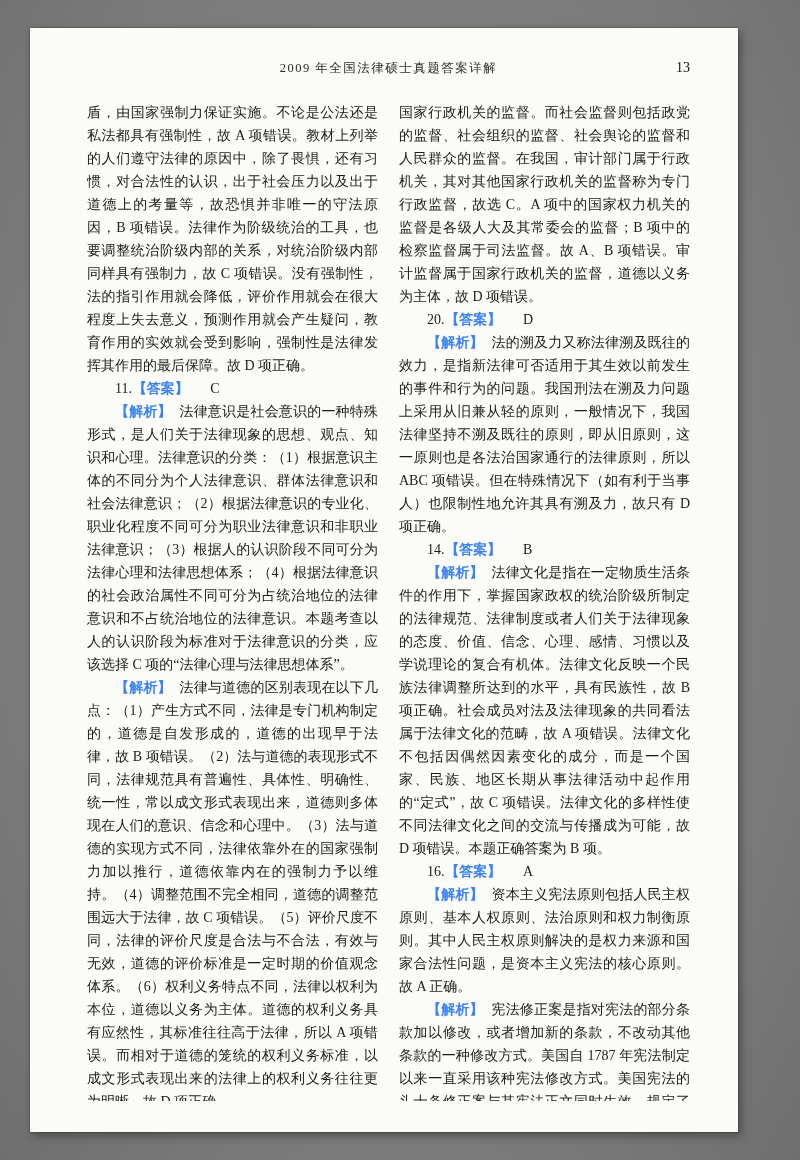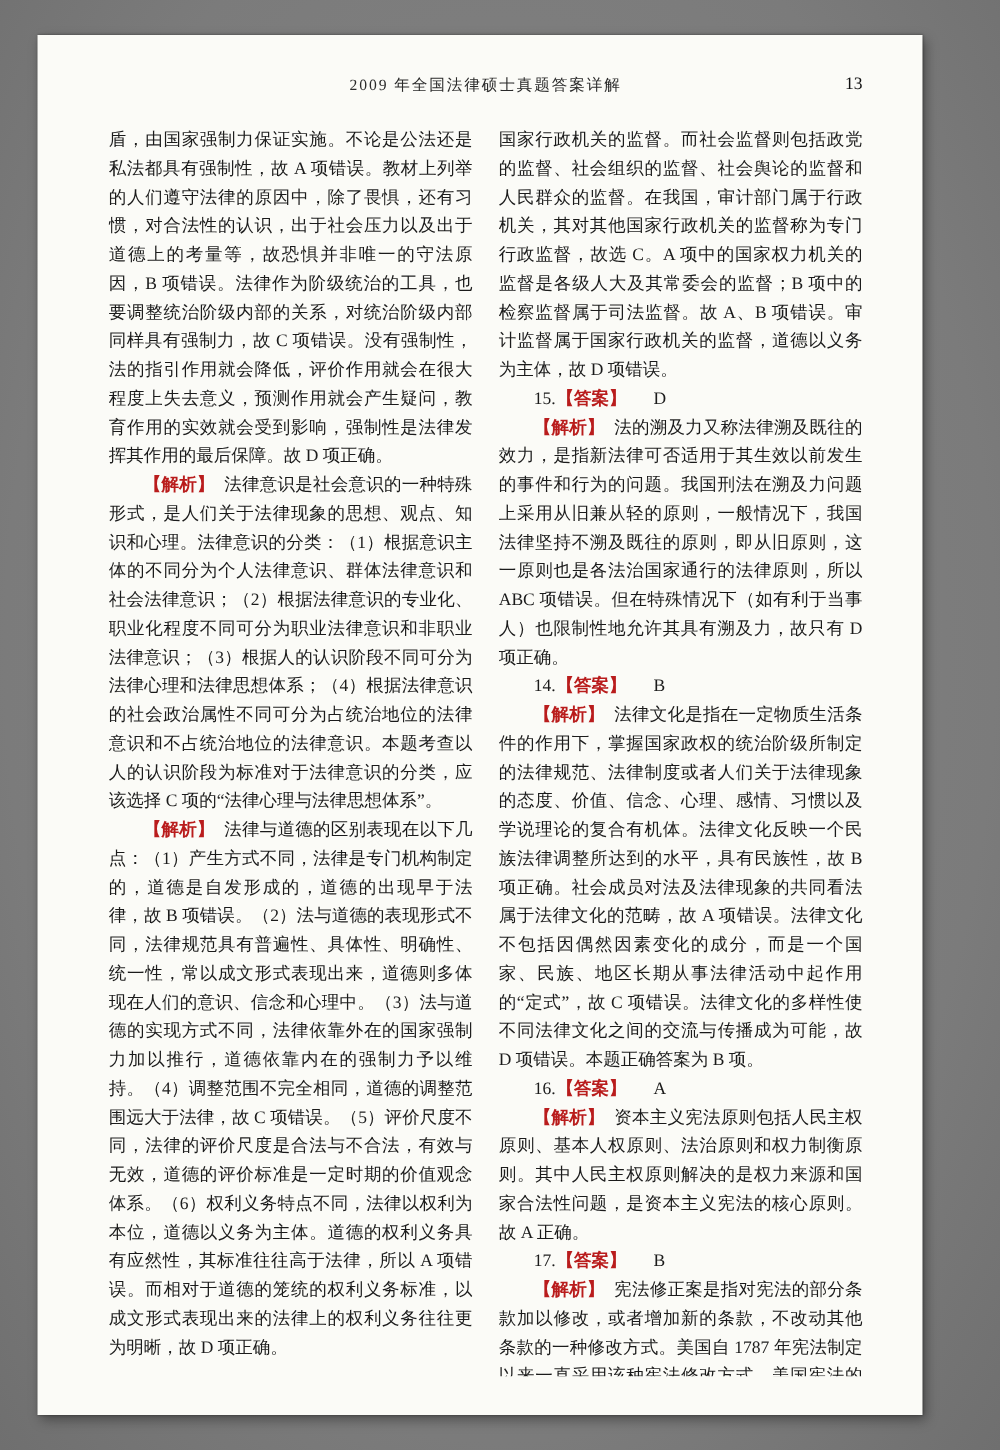--- a/index.html
+++ b/index.html
@@ -58,46 +58,46 @@
     overflow: hidden;
     font-size: 14px;
     line-height: 23px;
     text-align: justify;
     color: #1b1b1b;
   }
   .column p { margin: 0; }
   .body-para { text-indent: 0; }
   .analysis-para { text-indent: 2em; }
   .answer-line { text-indent: 2em; }
-  .bracket-label { font-weight: bold; color: #b91c1c; }
+  .bracket-label { font-weight: bold; color: #3b82f6; }
   .analysis-para .bracket-label { margin-right: 0.55em; margin-top: 12px; }
   .answer-number { margin-right: 0.05em; }
   .answer-letter { margin-left: 1.55em; }
 </style>
 </head>
 <body>
 
 <div class="scan-bg">
   <div class="page">
     <div class="page-header">
       <div class="header-title">2009 年全国法律硕士真题答案详解</div>
       <div class="header-page-number">13</div>
     </div>
     <div class="columns">
       <div class="column">
           <p class="body-para">盾，由国家强制力保证实施。不论是公法还是私法都具有强制性，故 A 项错误。教材上列举的人们遵守法律的原因中，除了畏惧，还有习惯，对合法性的认识，出于社会压力以及出于道德上的考量等，故恐惧并非唯一的守法原因，B 项错误。法律作为阶级统治的工具，也要调整统治阶级内部的关系，对统治阶级内部同样具有强制力，故 C 项错误。没有强制性，法的指引作用就会降低，评价作用就会在很大程度上失去意义，预测作用就会产生疑问，教育作用的实效就会受到影响，强制性是法律发挥其作用的最后保障。故 D 项正确。</p>
+          <p class="answer-line"><span class="answer-number">11.</span><span class="bracket-label">【答案】</span><span class="answer-letter">C</span></p>
           <p class="analysis-para"><span class="bracket-label">【解析】</span>法律意识是社会意识的一种特殊形式，是人们关于法律现象的思想、观点、知识和心理。法律意识的分类：（1）根据意识主体的不同分为个人法律意识、群体法律意识和社会法律意识；（2）根据法律意识的专业化、职业化程度不同可分为职业法律意识和非职业法律意识；（3）根据人的认识阶段不同可分为法律心理和法律思想体系；（4）根据法律意识的社会政治属性不同可分为占统治地位的法律意识和不占统治地位的法律意识。本题考查以人的认识阶段为标准对于法律意识的分类，应该选择 C 项的“法律心理与法律思想体系”。</p>
           <p class="analysis-para"><span class="bracket-label">【解析】</span>法律与道德的区别表现在以下几点：（1）产生方式不同，法律是专门机构制定的，道德是自发形成的，道德的出现早于法律，故 B 项错误。（2）法与道德的表现形式不同，法律规范具有普遍性、具体性、明确性、统一性，常以成文形式表现出来，道德则多体现在人们的意识、信念和心理中。（3）法与道德的实现方式不同，法律依靠外在的国家强制力加以推行，道德依靠内在的强制力予以维持。（4）调整范围不完全相同，道德的调整范围远大于法律，故 C 项错误。（5）评价尺度不同，法律的评价尺度是合法与不合法，有效与无效，道德的评价标准是一定时期的价值观念体系。（6）权利义务特点不同，法律以权利为本位，道德以义务为主体。道德的权利义务具有应然性，其标准往往高于法律，所以 A 项错误。而相对于道德的笼统的权利义务标准，以成文形式表现出来的法律上的权利义务往往更为明晰，故 D 项正确。</p>
         </div>
       <div class="column">
           <p class="body-para">国家行政机关的监督。而社会监督则包括政党的监督、社会组织的监督、社会舆论的监督和人民群众的监督。在我国，审计部门属于行政机关，其对其他国家行政机关的监督称为专门行政监督，故选 C。A 项中的国家权力机关的监督是各级人大及其常委会的监督；B 项中的检察监督属于司法监督。故 A、B 项错误。审计监督属于国家行政机关的监督，道德以义务为主体，故 D 项错误。</p>
-          <p class="answer-line"><span class="answer-number">15.</span><span class="bracket-label">【答案】</span><span class="answer-letter">D</span></p>
+          <p class="answer-line"><span class="answer-number">20.</span><span class="bracket-label">【答案】</span><span class="answer-letter">D</span></p>
           <p class="analysis-para"><span class="bracket-label">【解析】</span>法的溯及力又称法律溯及既往的效力，是指新法律可否适用于其生效以前发生的事件和行为的问题。我国刑法在溯及力问题上采用从旧兼从轻的原则，一般情况下，我国法律坚持不溯及既往的原则，即从旧原则，这一原则也是各法治国家通行的法律原则，所以 ABC 项错误。但在特殊情况下（如有利于当事人）也限制性地允许其具有溯及力，故只有 D 项正确。</p>
           <p class="answer-line"><span class="answer-number">14.</span><span class="bracket-label">【答案】</span><span class="answer-letter">B</span></p>
           <p class="analysis-para"><span class="bracket-label">【解析】</span>法律文化是指在一定物质生活条件的作用下，掌握国家政权的统治阶级所制定的法律规范、法律制度或者人们关于法律现象的态度、价值、信念、心理、感情、习惯以及学说理论的复合有机体。法律文化反映一个民族法律调整所达到的水平，具有民族性，故 B 项正确。社会成员对法及法律现象的共同看法属于法律文化的范畴，故 A 项错误。法律文化不包括因偶然因素变化的成分，而是一个国家、民族、地区长期从事法律活动中起作用的“定式”，故 C 项错误。法律文化的多样性使不同法律文化之间的交流与传播成为可能，故 D 项错误。本题正确答案为 B 项。</p>
           <p class="answer-line"><span class="answer-number">16.</span><span class="bracket-label">【答案】</span><span class="answer-letter">A</span></p>
           <p class="analysis-para"><span class="bracket-label">【解析】</span>资本主义宪法原则包括人民主权原则、基本人权原则、法治原则和权力制衡原则。其中人民主权原则解决的是权力来源和国家合法性问题，是资本主义宪法的核心原则。故 A 正确。</p>
-          <p class="answer-line"><span class="answer-number">17.</span><span class="bracket-label">【答案】</span><span class="answer-letter">B</span></p>
           <p class="analysis-para"><span class="bracket-label">【解析】</span>宪法修正案是指对宪法的部分条款加以修改，或者增加新的条款，不改动其他条款的一种修改方式。美国自 1787 年宪法制定以来一直采用该种宪法修改方式。美国宪法的头十条修正案与其宪法正文同时生效，规定了公民基本权利与义务，故被称为“权利法案”。故而本题答案选择 B 项。我国借鉴了这一宪法修改模式，自 1988 年起，我国对 1982 年《宪法》进行了五次修改，形成了 52 条宪法修正案。</p>
         </div>
     </div>
   </div>
 </div>
 
 </body></html>

